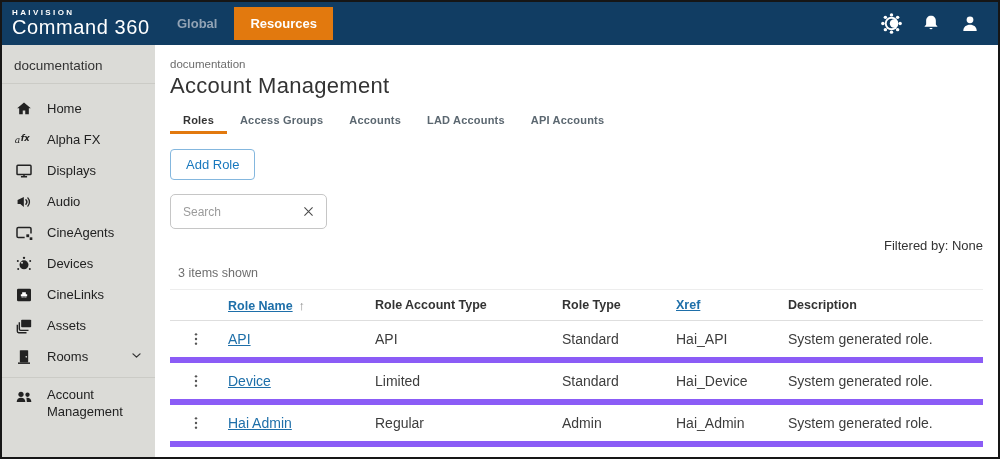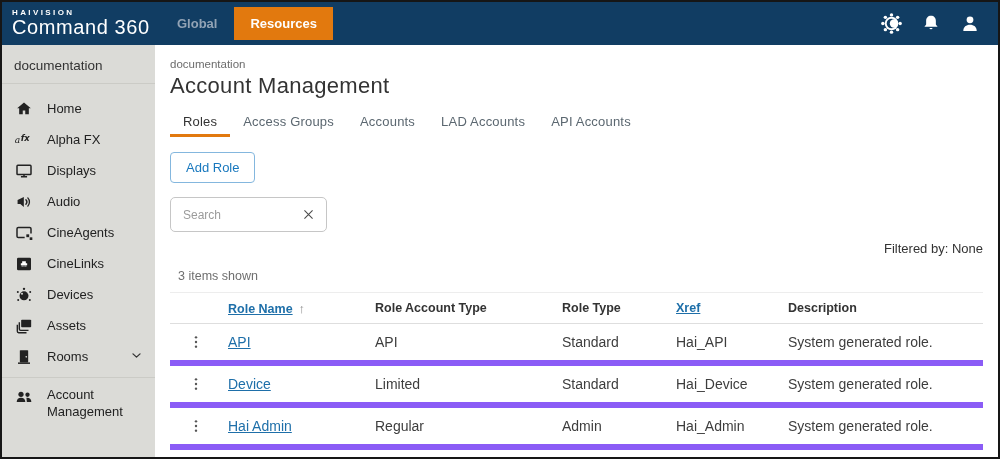--- a/index.html
+++ b/index.html
@@ -33,21 +33,21 @@
   .side-item .chev { margin-left:auto; }
   .side-item.account { border-top:1px solid #cbcbc6; margin-top:5px; padding-top:9px; align-items:flex-start; }
   .side-item.account .label { line-height:1.3; }
 
   
   .main { flex:1; padding:13px 15px 0 15px; background:#fff; min-width:0; }
   .breadcrumb { font-size:11.5px; color:#6c6c6c; }
   .page-title { font-size:22px; font-weight:500; color:#333; letter-spacing:.3px; margin-top:3px; }
 
   .tabs { display:flex; margin-top:9px; }
-  .tab { font-size:13px; font-weight:400; color:#5b6770; letter-spacing:.2px;
+  .tab { font-size:11px; font-weight:700; color:#5b6770; letter-spacing:.2px;
          padding:6px 13px 5px; border-bottom:3px solid transparent; cursor:pointer; }
   .tab.active { color:#333; border-bottom-color:var(--orange,#e2790e); }
 
   .add-btn { display:inline-block; margin-top:15px; background:#fff; border:1px solid #84b7de; border-radius:4px;
              color:#1878be; font-size:13px; font-weight:400; padding:7px 15px; cursor:pointer;
              font-family:"Liberation Sans", sans-serif; }
 
   .search-wrap { margin-top:14px; width:157px; height:35px; border:1px solid #c6c6c6; border-radius:5px;
                  display:flex; align-items:center; background:#fff; }
   .search-input { border:none; outline:none; flex:1; min-width:0; padding-left:12px; font-size:12px; color:#333;
@@ -167,41 +167,41 @@
               <rect x="14.8" y="13.6" width="3.4" height="3.4" fill="#222"></rect>
               <rect x="18.8" y="17.2" width="3.2" height="3.2" fill="#222"></rect>
             </svg>
           </span>
           <span class="label">CineAgents</span>
         </div>
 
         <div class="side-item">
           <span class="icon">
             <svg width="20" height="20" viewBox="0 0 24 24">
-              <rect x="3.6" y="4.4" width="16.8" height="15.2" rx="1.6" fill="#222"></rect>
-              <path d="M8.2 13.6v-2.4h1.6V8.8h4.4v2.4h1.6v2.4z" fill="#fff"></path>
-              <path d="M9.8 13.6v1.6M12 13.6v1.6M14.2 13.6v1.6" stroke="#fff" stroke-width="1.1"></path>
-            </svg>
-          </span>
-          <span class="label">CineLinks</span>
-        </div>
-
-        <div class="side-item">
-          <span class="icon">
-            <svg width="20" height="20" viewBox="0 0 24 24">
               <circle cx="12" cy="13" r="5.4" fill="#222"></circle>
               <circle cx="9.6" cy="10.6" r="1.2" fill="#dbdbd7"></circle>
               <circle cx="12" cy="4.6" r="1.4" fill="#222"></circle>
               <circle cx="4.6" cy="8.4" r="1.2" fill="#222"></circle>
                 <circle cx="19.4" cy="8.4" r="1.2" fill="#222"></circle>
               <circle cx="5" cy="18" r="1.2" fill="#222"></circle>
                 <circle cx="19" cy="18" r="1.2" fill="#222"></circle>
             </svg>
           </span>
           <span class="label">Devices</span>
+        </div>
+
+        <div class="side-item">
+          <span class="icon">
+            <svg width="20" height="20" viewBox="0 0 24 24">
+              <rect x="3.6" y="4.4" width="16.8" height="15.2" rx="1.6" fill="#222"></rect>
+              <path d="M8.2 13.6v-2.4h1.6V8.8h4.4v2.4h1.6v2.4z" fill="#fff"></path>
+              <path d="M9.8 13.6v1.6M12 13.6v1.6M14.2 13.6v1.6" stroke="#fff" stroke-width="1.1"></path>
+            </svg>
+          </span>
+          <span class="label">CineLinks</span>
         </div>
 
         <div class="side-item">
           <span class="icon">
             <svg width="20" height="20" viewBox="0 0 24 24">
               <rect x="8.6" y="4.4" width="12" height="9.2" rx="1" fill="#222"></rect>
               <path d="M6.4 7.4v8.2a1.6 1.6 0 0 0 1.6 1.6h9.4" stroke="#222" stroke-width="1.7" fill="none"></path>
               <path d="M4 10.4v8A1.6 1.6 0 0 0 5.6 20H15" stroke="#222" stroke-width="1.7" fill="none"></path>
             </svg>
           </span>

